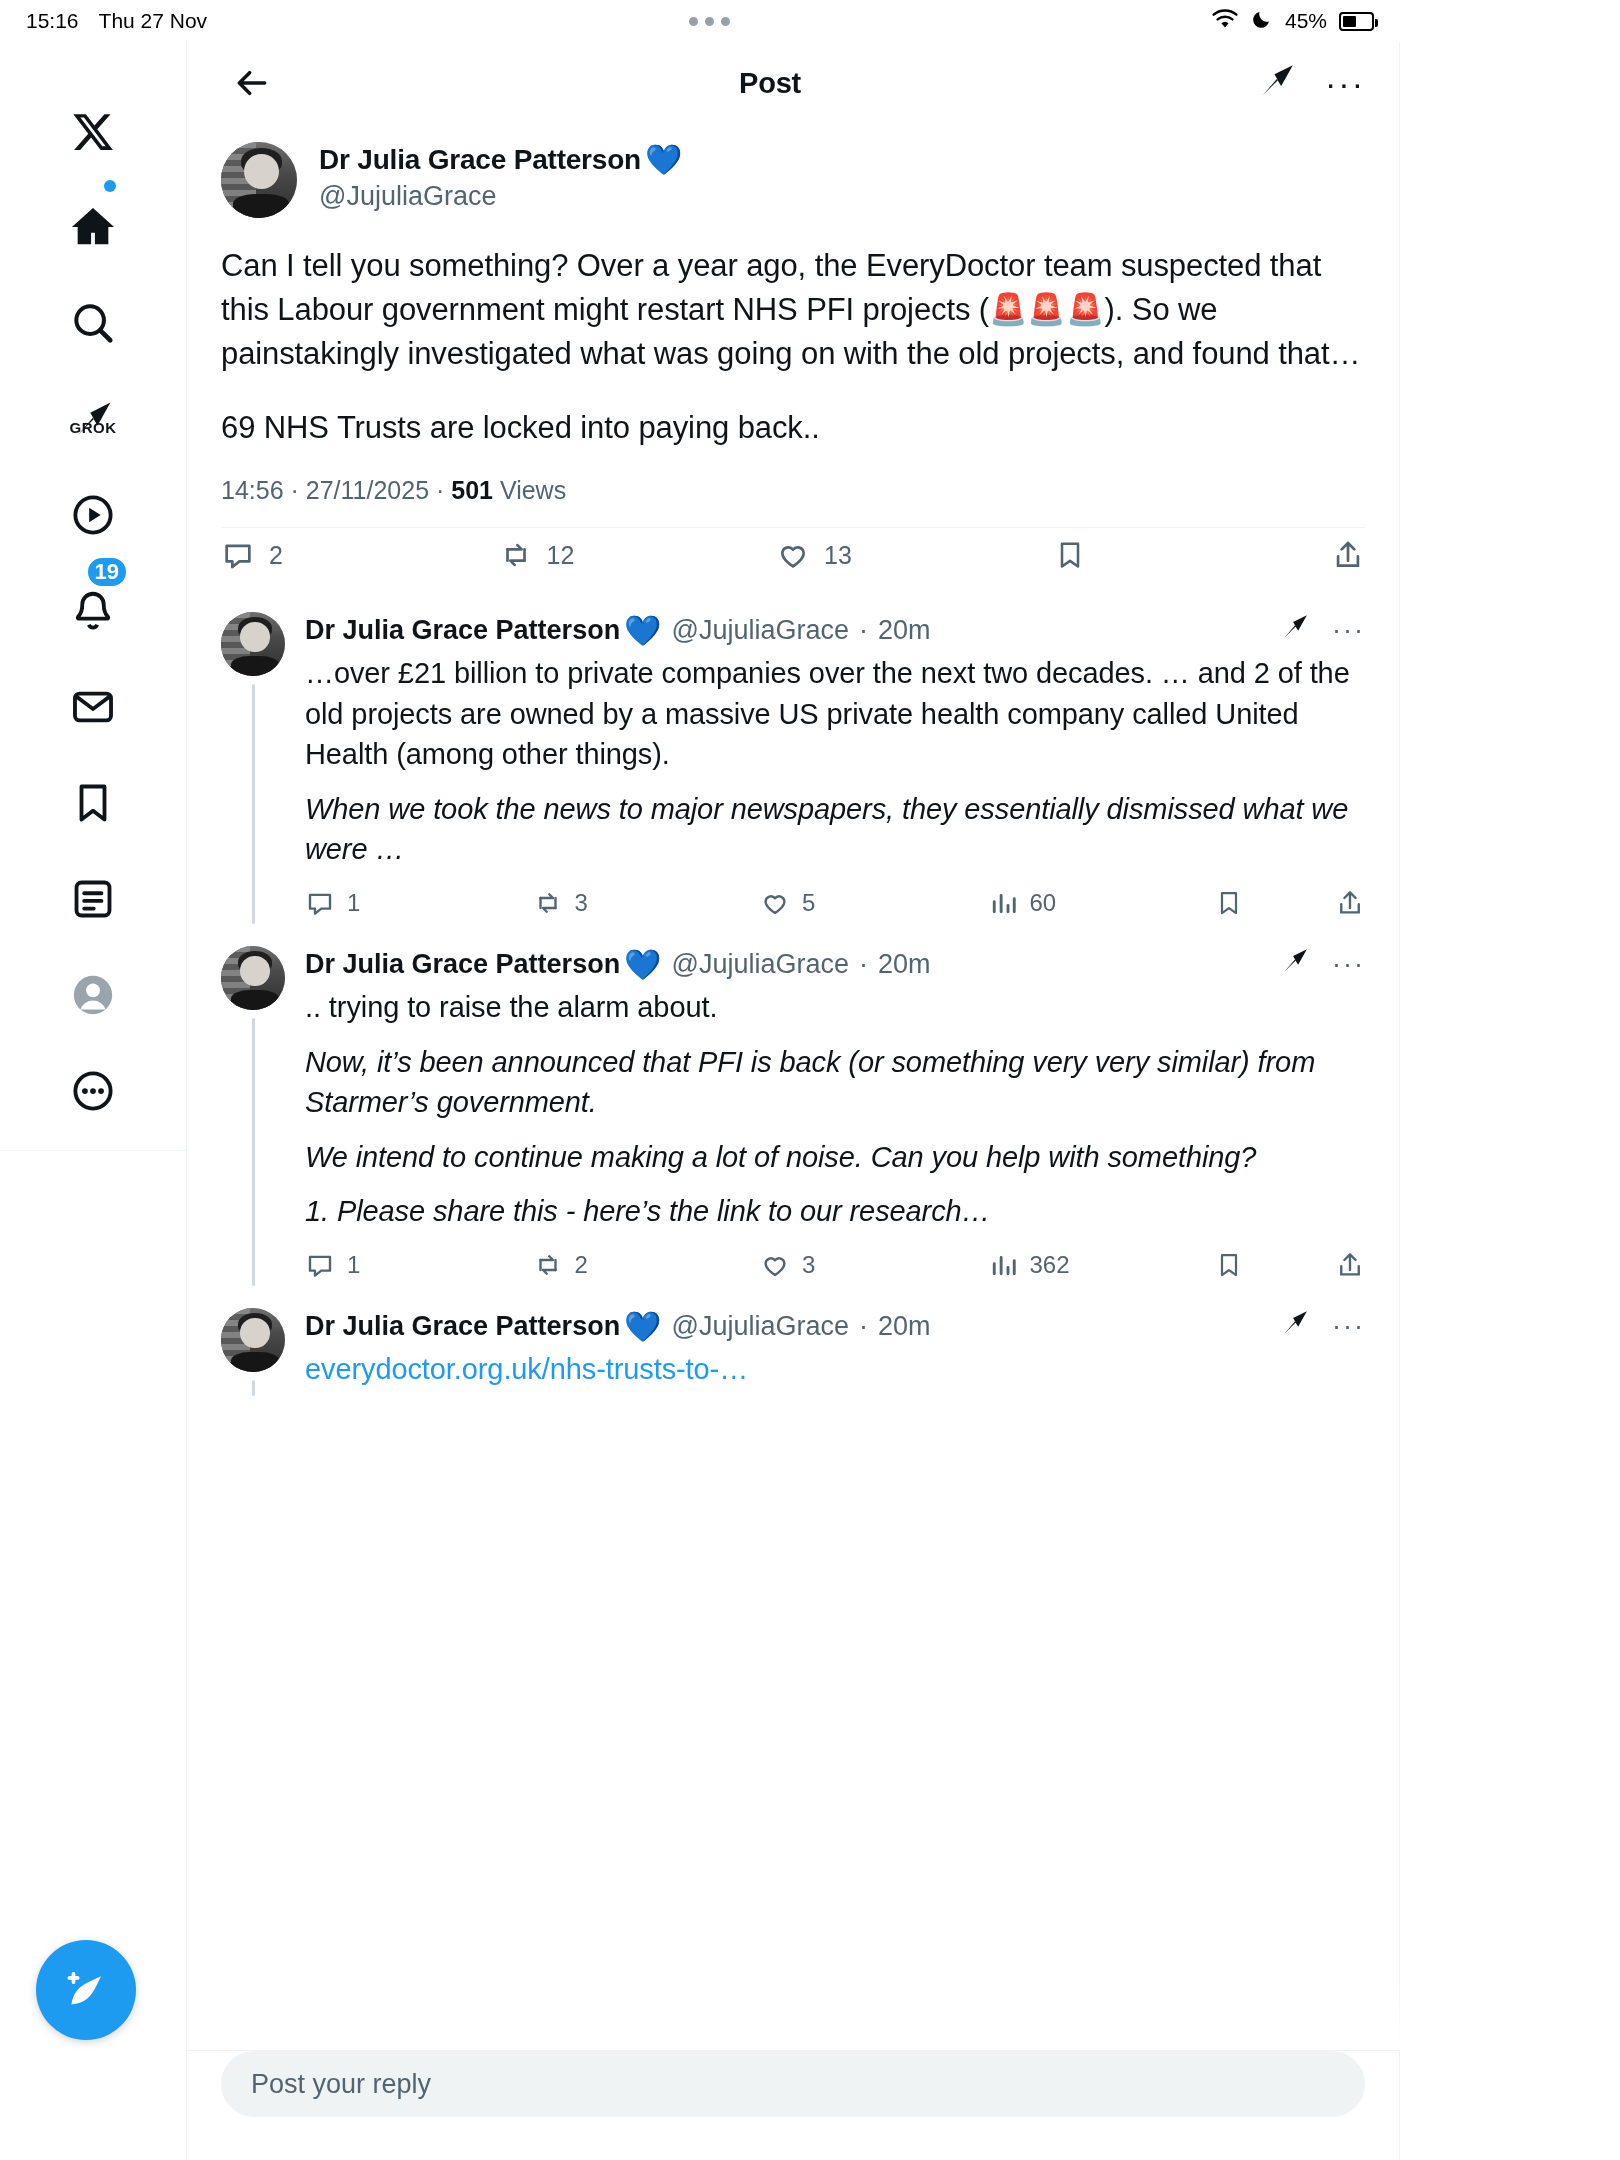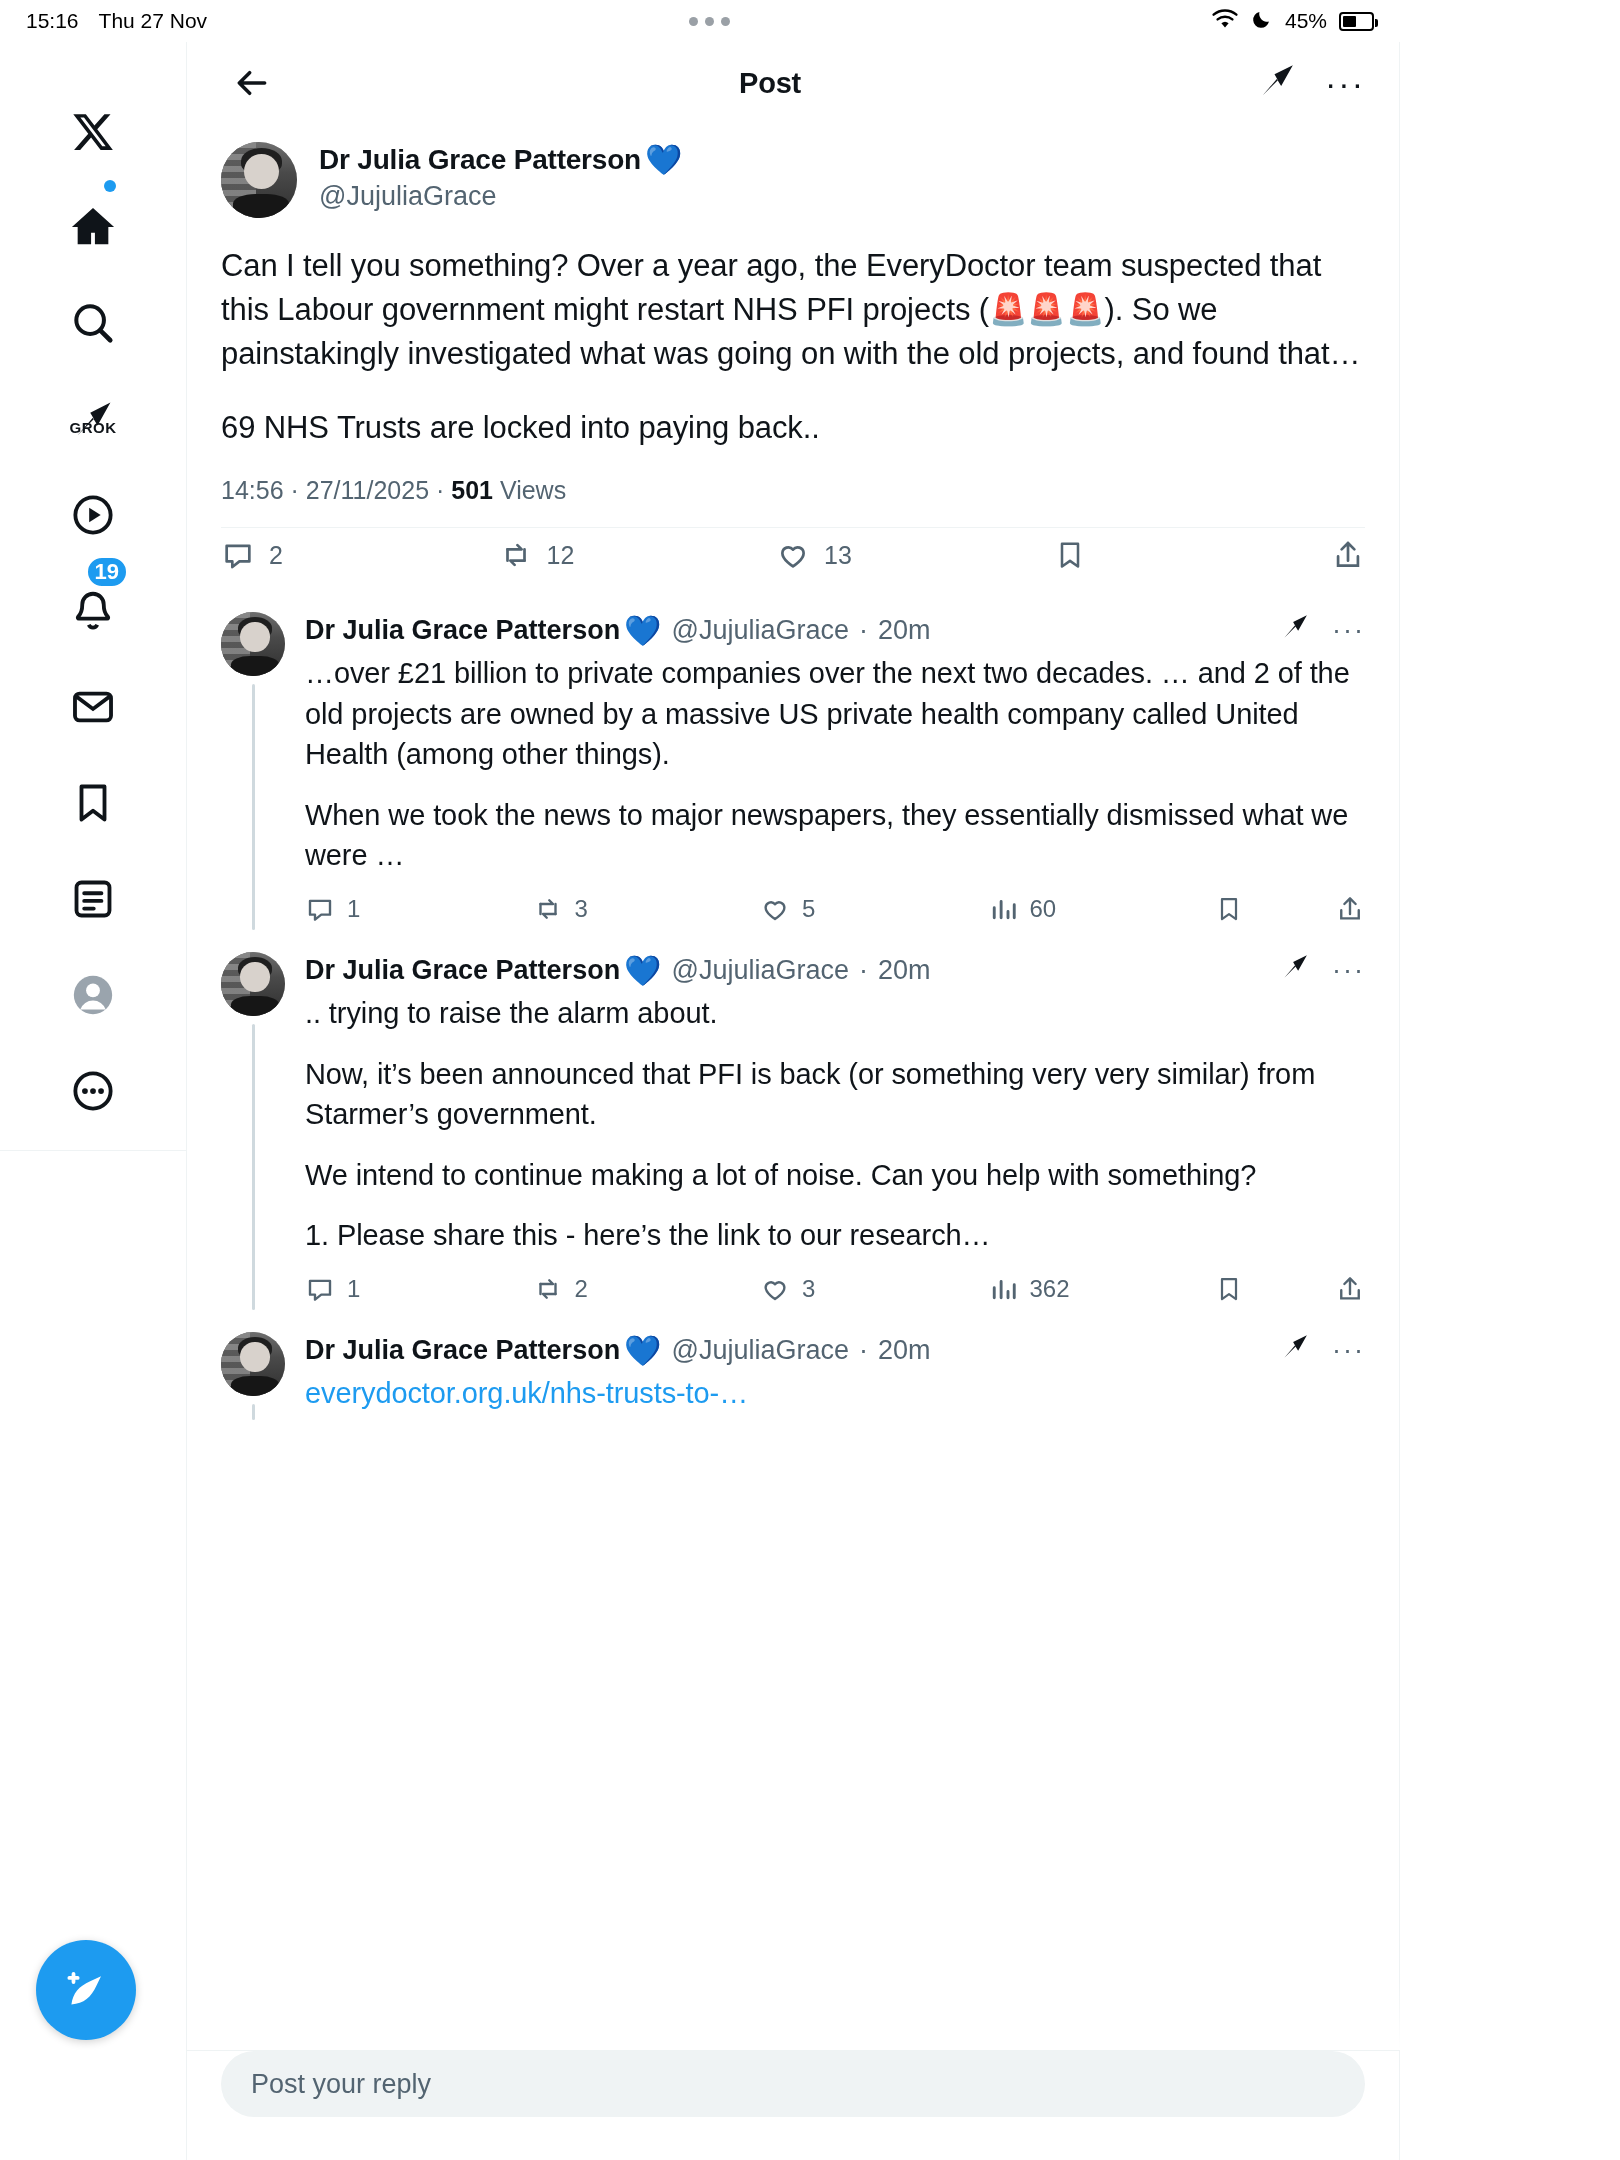--- a/index.html
+++ b/index.html
@@ -142,21 +142,21 @@
   .thread-line { width: 3px; background: #cfd9de; flex: 1; margin-top: 8px; border-radius: 2px; }
   .reply-body { flex: 1; min-width: 0; padding-bottom: 6px; }
   .reply-head { display: flex; align-items: center; gap: 10px; font-size: 27px; }
   .reply-head .dn { font-weight: 800; display: flex; align-items: center; gap: 4px; }
   .reply-head .hn { color: #536471; }
   .reply-head .sep { color: #536471; }
   .reply-head .time { color: #536471; }
   .reply-head-right { margin-left: auto; display: flex; align-items: center; gap: 22px; color: #0f1419; }
   .reply-head-right .more-dots { font-size: 27px; color: #536471; }
   .reply-text { font-size: 29px; line-height: 1.4; margin-top: 4px; letter-spacing: -.1px; }
-  .reply-text p + p { margin-top: 20px; }
+  .reply-text p + p { margin-top: 14px; font-style: italic; }
   .link { color: #1d9bf0; }
   .reply-actions { display: flex; align-items: center; margin-top: 18px; color: #536471; }
   .ra { display: flex; align-items: center; gap: 12px; font-size: 24px; }
   .ra.f { flex: 1; }
 
   .emoji { font-size: 30px; }
 
   
   .composer {
     height: 110px; flex: 0 0 110px;

